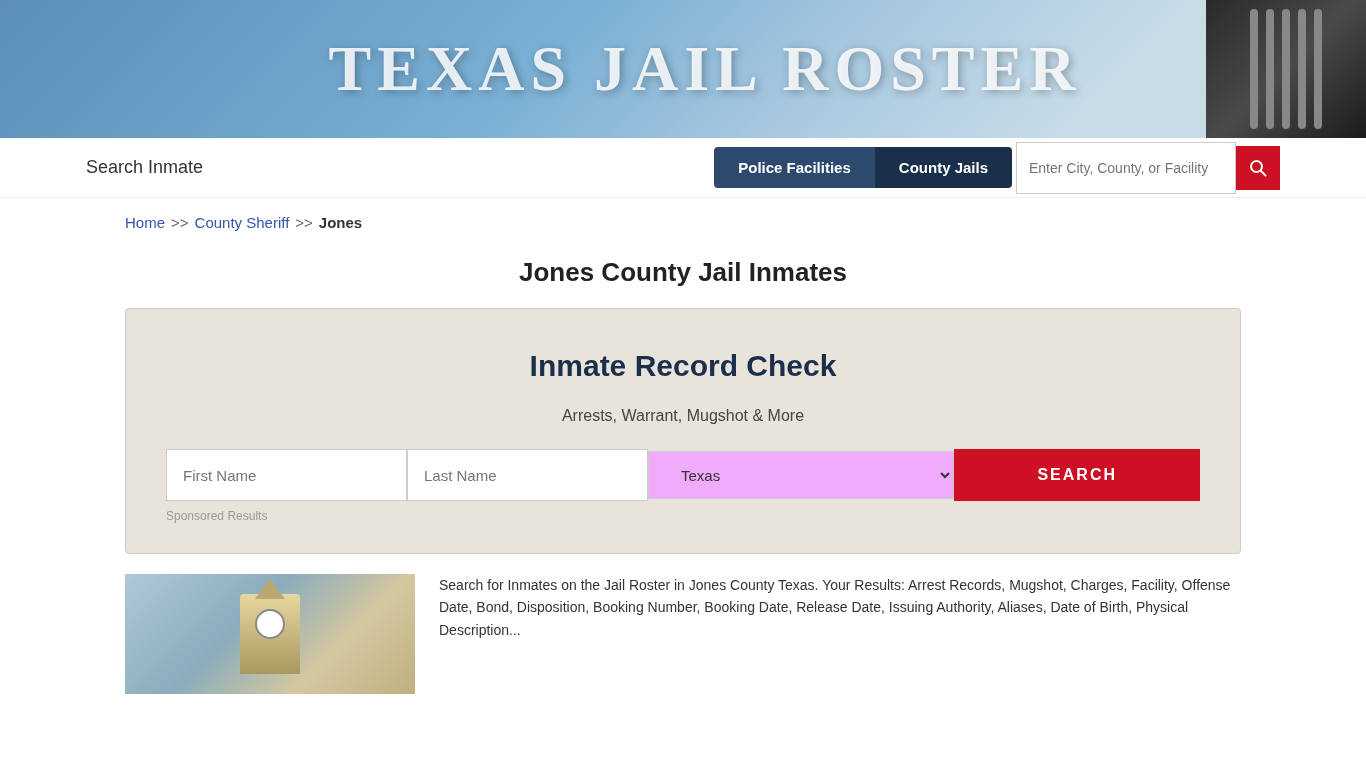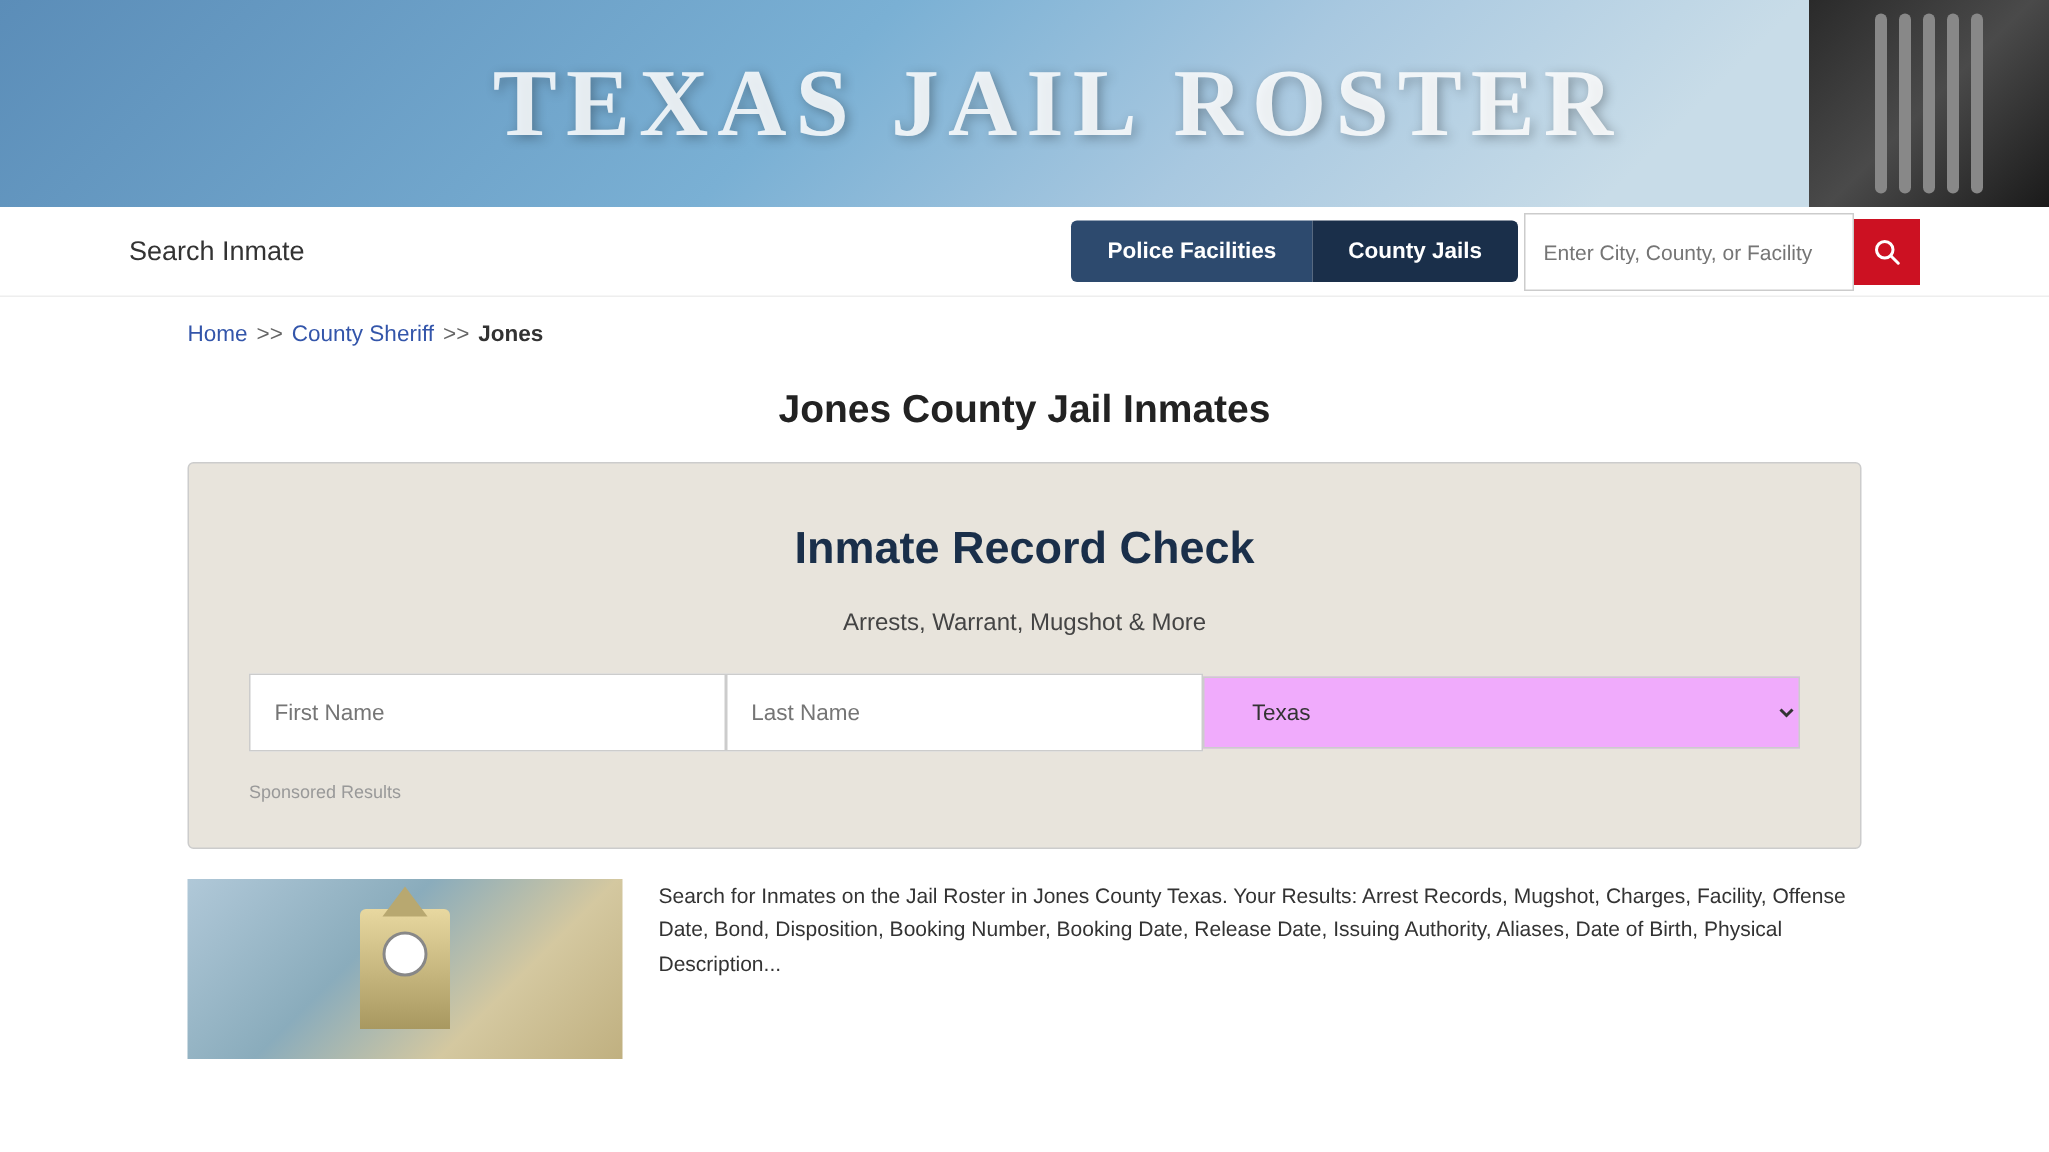--- a/index.html
+++ b/index.html
@@ -189,21 +189,21 @@
     .record-check-subtitle {
       text-align: center;
       font-size: 16px;
       color: #444;
       margin-bottom: 24px;
     }
 
     .record-check-form {
       display: flex;
       align-items: center;
-      margin-bottom: 20px;
+      margin-bottom: 8px;
     }
 
     .form-input {
       height: 52px;
       border: 1px solid #ccc;
       padding: 0 16px;
       font-size: 15px;
       color: #999;
       background: #fff;
       outline: none;
@@ -360,20 +360,21 @@
       <option value="Alabama">Alabama</option>
       <option value="Alaska">Alaska</option>
       <option value="Arizona">Arizona</option>
       <option value="Arkansas">Arkansas</option>
       <option value="California">California</option>
       <option value="Colorado">Colorado</option>
       <option value="Connecticut">Connecticut</option>
       <option value="Florida">Florida</option>
       <option value="Georgia">Georgia</option>
     </select>
+    <button class="search-btn">SEARCH</button>
   </div>
   <div class="sponsored-label">Sponsored Results</div>
 </div>
 
 <div class="bottom-section">
   <div class="bottom-image">
     <div class="clock-tower">
       <div class="clock-face"></div>
     </div>
   </div>

